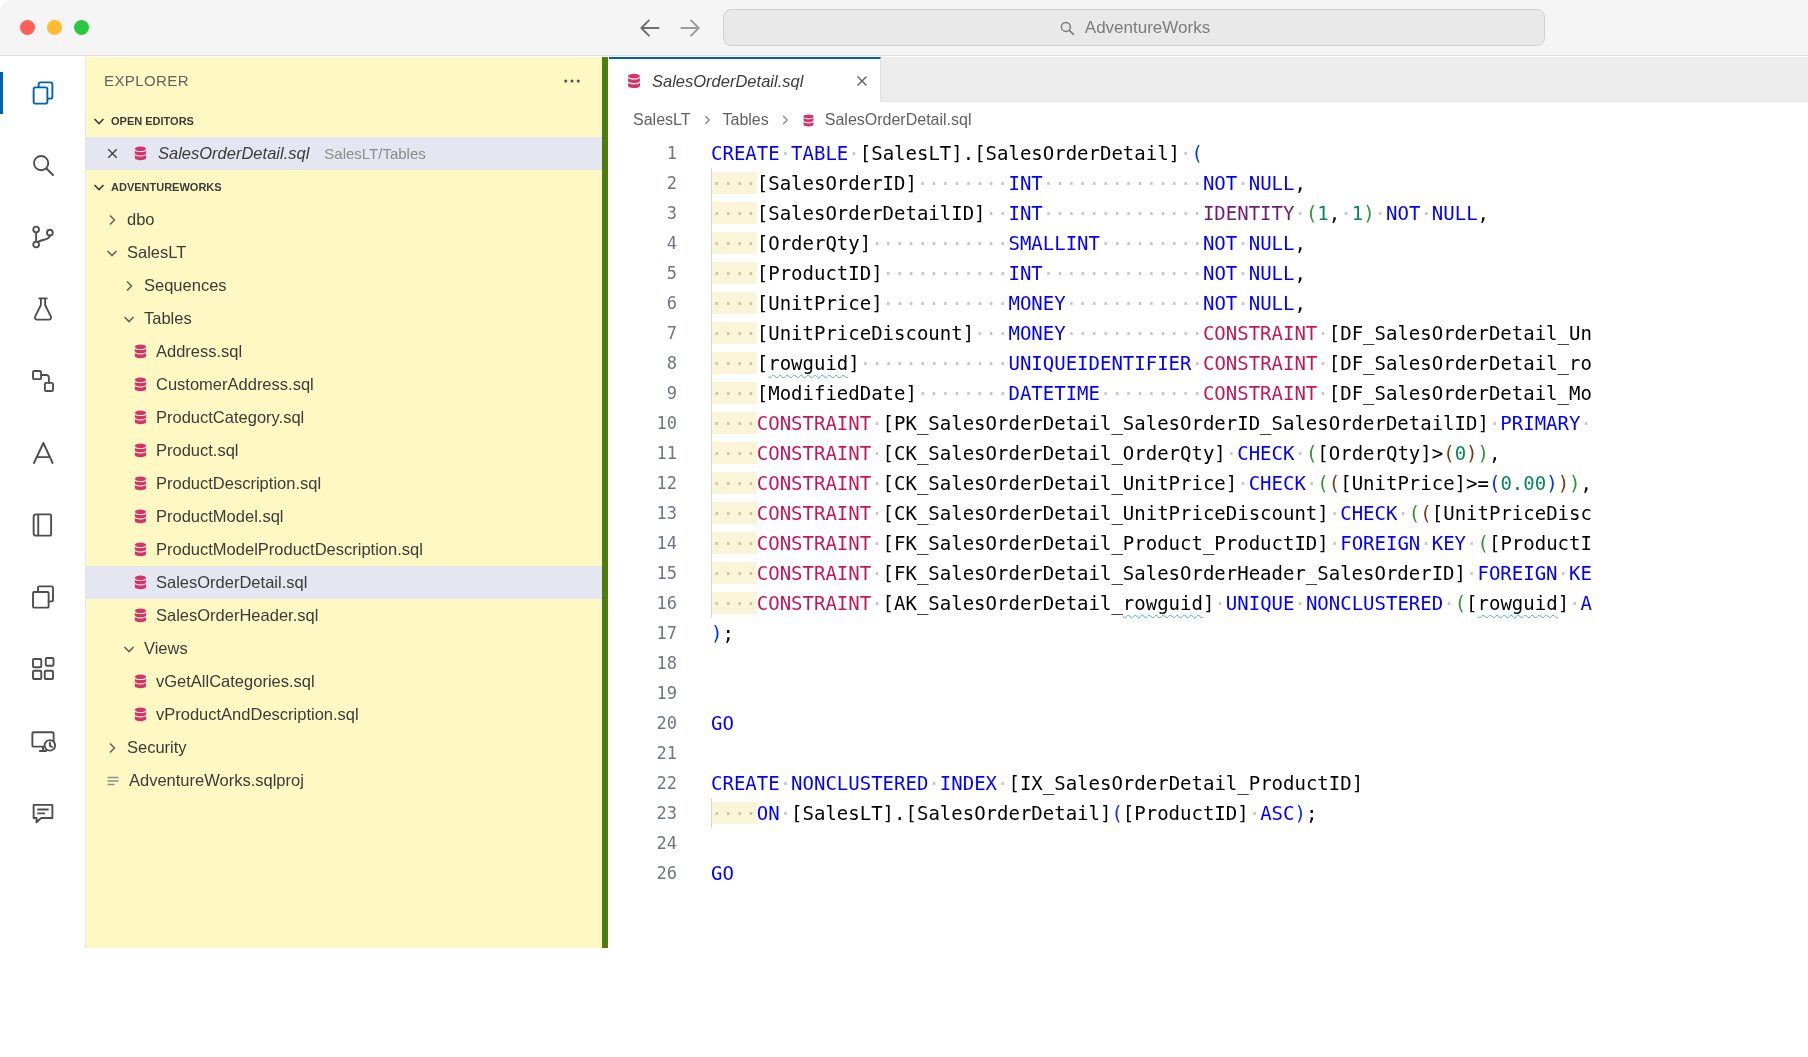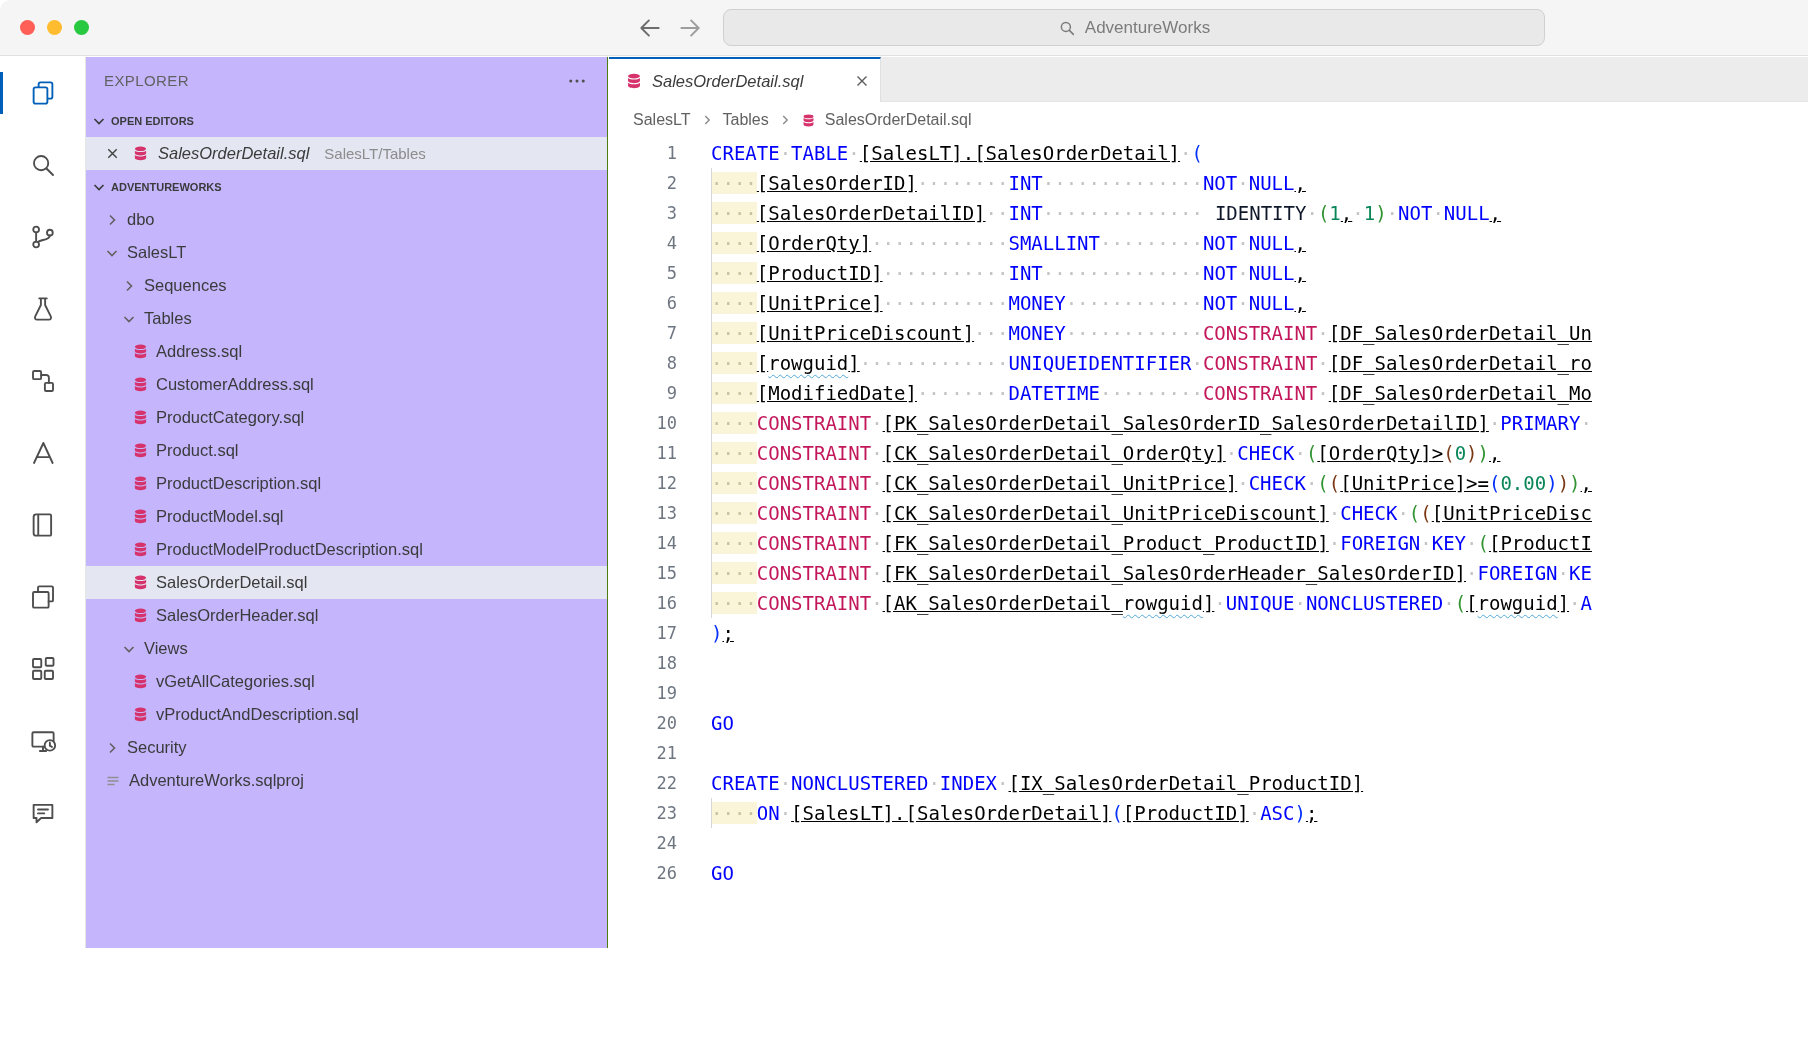--- a/index.html
+++ b/index.html
@@ -17,21 +17,21 @@
   .command-center { position:absolute; left:723px; top:9px; width:822px; height:37px; background:#e9e9e9; border:1px solid #d0d0d0; border-radius:8px; display:flex; align-items:center; justify-content:center; gap:9px; color:#7c7c7c; font-size:17px; }
 
   
   .activitybar { position:absolute; top:57px; left:0; width:86px; bottom:0; background:#fff; border-right:1px solid #e5e5e5; }
   .ab-item { width:85px; height:72px; display:flex; align-items:center; justify-content:center; position:relative; color:#4d4d4d; }
   .ab-item.active { color:#005fb8; }
   .ab-item.active::before { content:''; position:absolute; left:0; top:15px; bottom:15px; width:2.5px; background:#005fb8; }
   .ab-item svg { stroke:currentColor; fill:none; stroke-width:1.5; stroke-linecap:round; stroke-linejoin:round; }
 
   
-  .sidebar { position:absolute; top:57px; left:86px; width:522px; bottom:0; background:#c4b5fd; border-right:1px solid #4d7c0f; overflow:hidden; }
+  .sidebar { position:absolute; top:57px; left:86px; width:522px; bottom:0; background:#fef9c3; border-right:6px solid #4d7c0f; overflow:hidden; }
   .sb-header { height:47px; display:flex; align-items:center; justify-content:space-between; padding:0 20px 0 18px; color:#616161; font-size:15px; letter-spacing:0.4px; }
   .sec-header { height:33px; display:flex; align-items:center; gap:2px; padding-left:3px; font-weight:bold; font-size:11px; color:#3b3b3b; cursor:pointer; }
   .row { height:33px; display:flex; align-items:center; font-size:16.5px; color:#3b3b3b; white-space:nowrap; cursor:pointer; }
   .row.selected { background:#e4e6f1; }
   .tw { width:20px; height:20px; flex:none; display:flex; align-items:center; justify-content:center; }
   .ticon { width:22px; }
   .tlabel { margin-left:5px; }
   .oe-row { padding-left:16px; gap:7px; }
   .oe-label { font-style:italic; }
   .oe-desc { color:#8c8c8c; font-size:15px; margin-left:8px; }
@@ -48,22 +48,22 @@
   .code-area { position:absolute; left:609px; top:138px; right:0; bottom:0; background:#fff; }
   .code-viewport { position:absolute; left:0; top:0; width:983px; height:100%; overflow:hidden; }
   .minimap-area { position:absolute; left:983px; top:0; right:0; bottom:0; background:#fff; }
   .code-line { display:flex; height:30px; white-space:pre; font-family:"DejaVu Sans Mono","Liberation Mono",monospace; font-size:19px; line-height:30px; }
   .ln { width:68px; flex:none; text-align:right; color:#6e7681; font-size:17px; line-height:30px; }
   .lc { margin-left:34px; flex:none; position:relative; }
   .lc.gd::before { content:''; position:absolute; left:0; top:0; height:30px; width:1px; background:#d6d6d6; }
   .k  { color:#0000ff; }
   .m  { color:#c2185b; }
   .n  { color:#098658; }
-  .d  { color:#000000;text-decoration:underline; }
-  .idt{ color:#0f172a;margin-left:12px; }
+  .d  { color:#000000; }
+  .idt{ color:#701a75; }
   .ws { color:#c3c3c3; }
   .ind{ color:#c9c1a0; background:#faf4d8; }
   .b1 { color:#0431fa; }
   .b2 { color:#319331; }
   .b3 { color:#7b3814; }
   .sq { text-decoration:underline; text-decoration-style:wavy; text-decoration-color:#51a8dd; text-decoration-thickness:1px; text-underline-offset:4px; }
 </style>
 </head>
 <body>
 

